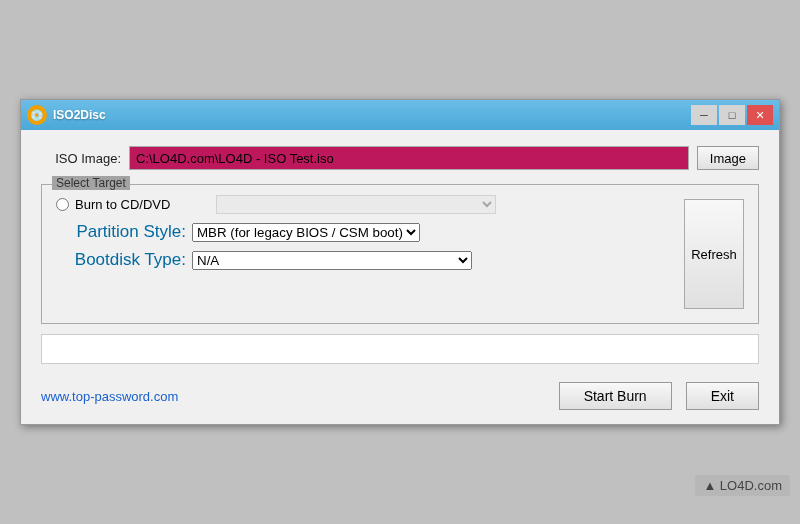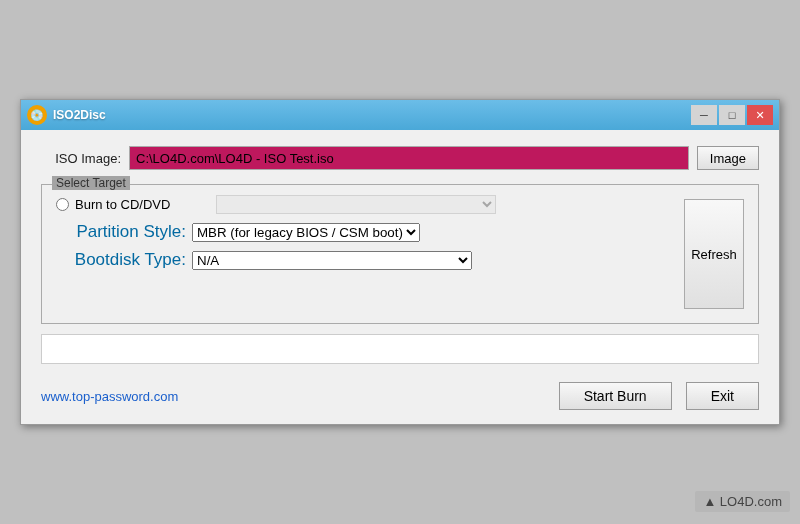--- a/index.html
+++ b/index.html
@@ -218,21 +218,21 @@
     .sub-field-label {
       width: 120px;
       text-align: right;
       color: #0369a1;
       font-size: 17px;
     }
 
     
     .watermark {
       position: fixed;
-      bottom: 12px;
+      bottom: 28px;
       right: 10px;
       background: rgba(180,180,180,0.7);
       padding: 3px 8px;
       font-size: 13px;
       color: #444;
       border-radius: 2px;
     }
   </style>
 </head>
 <body>

